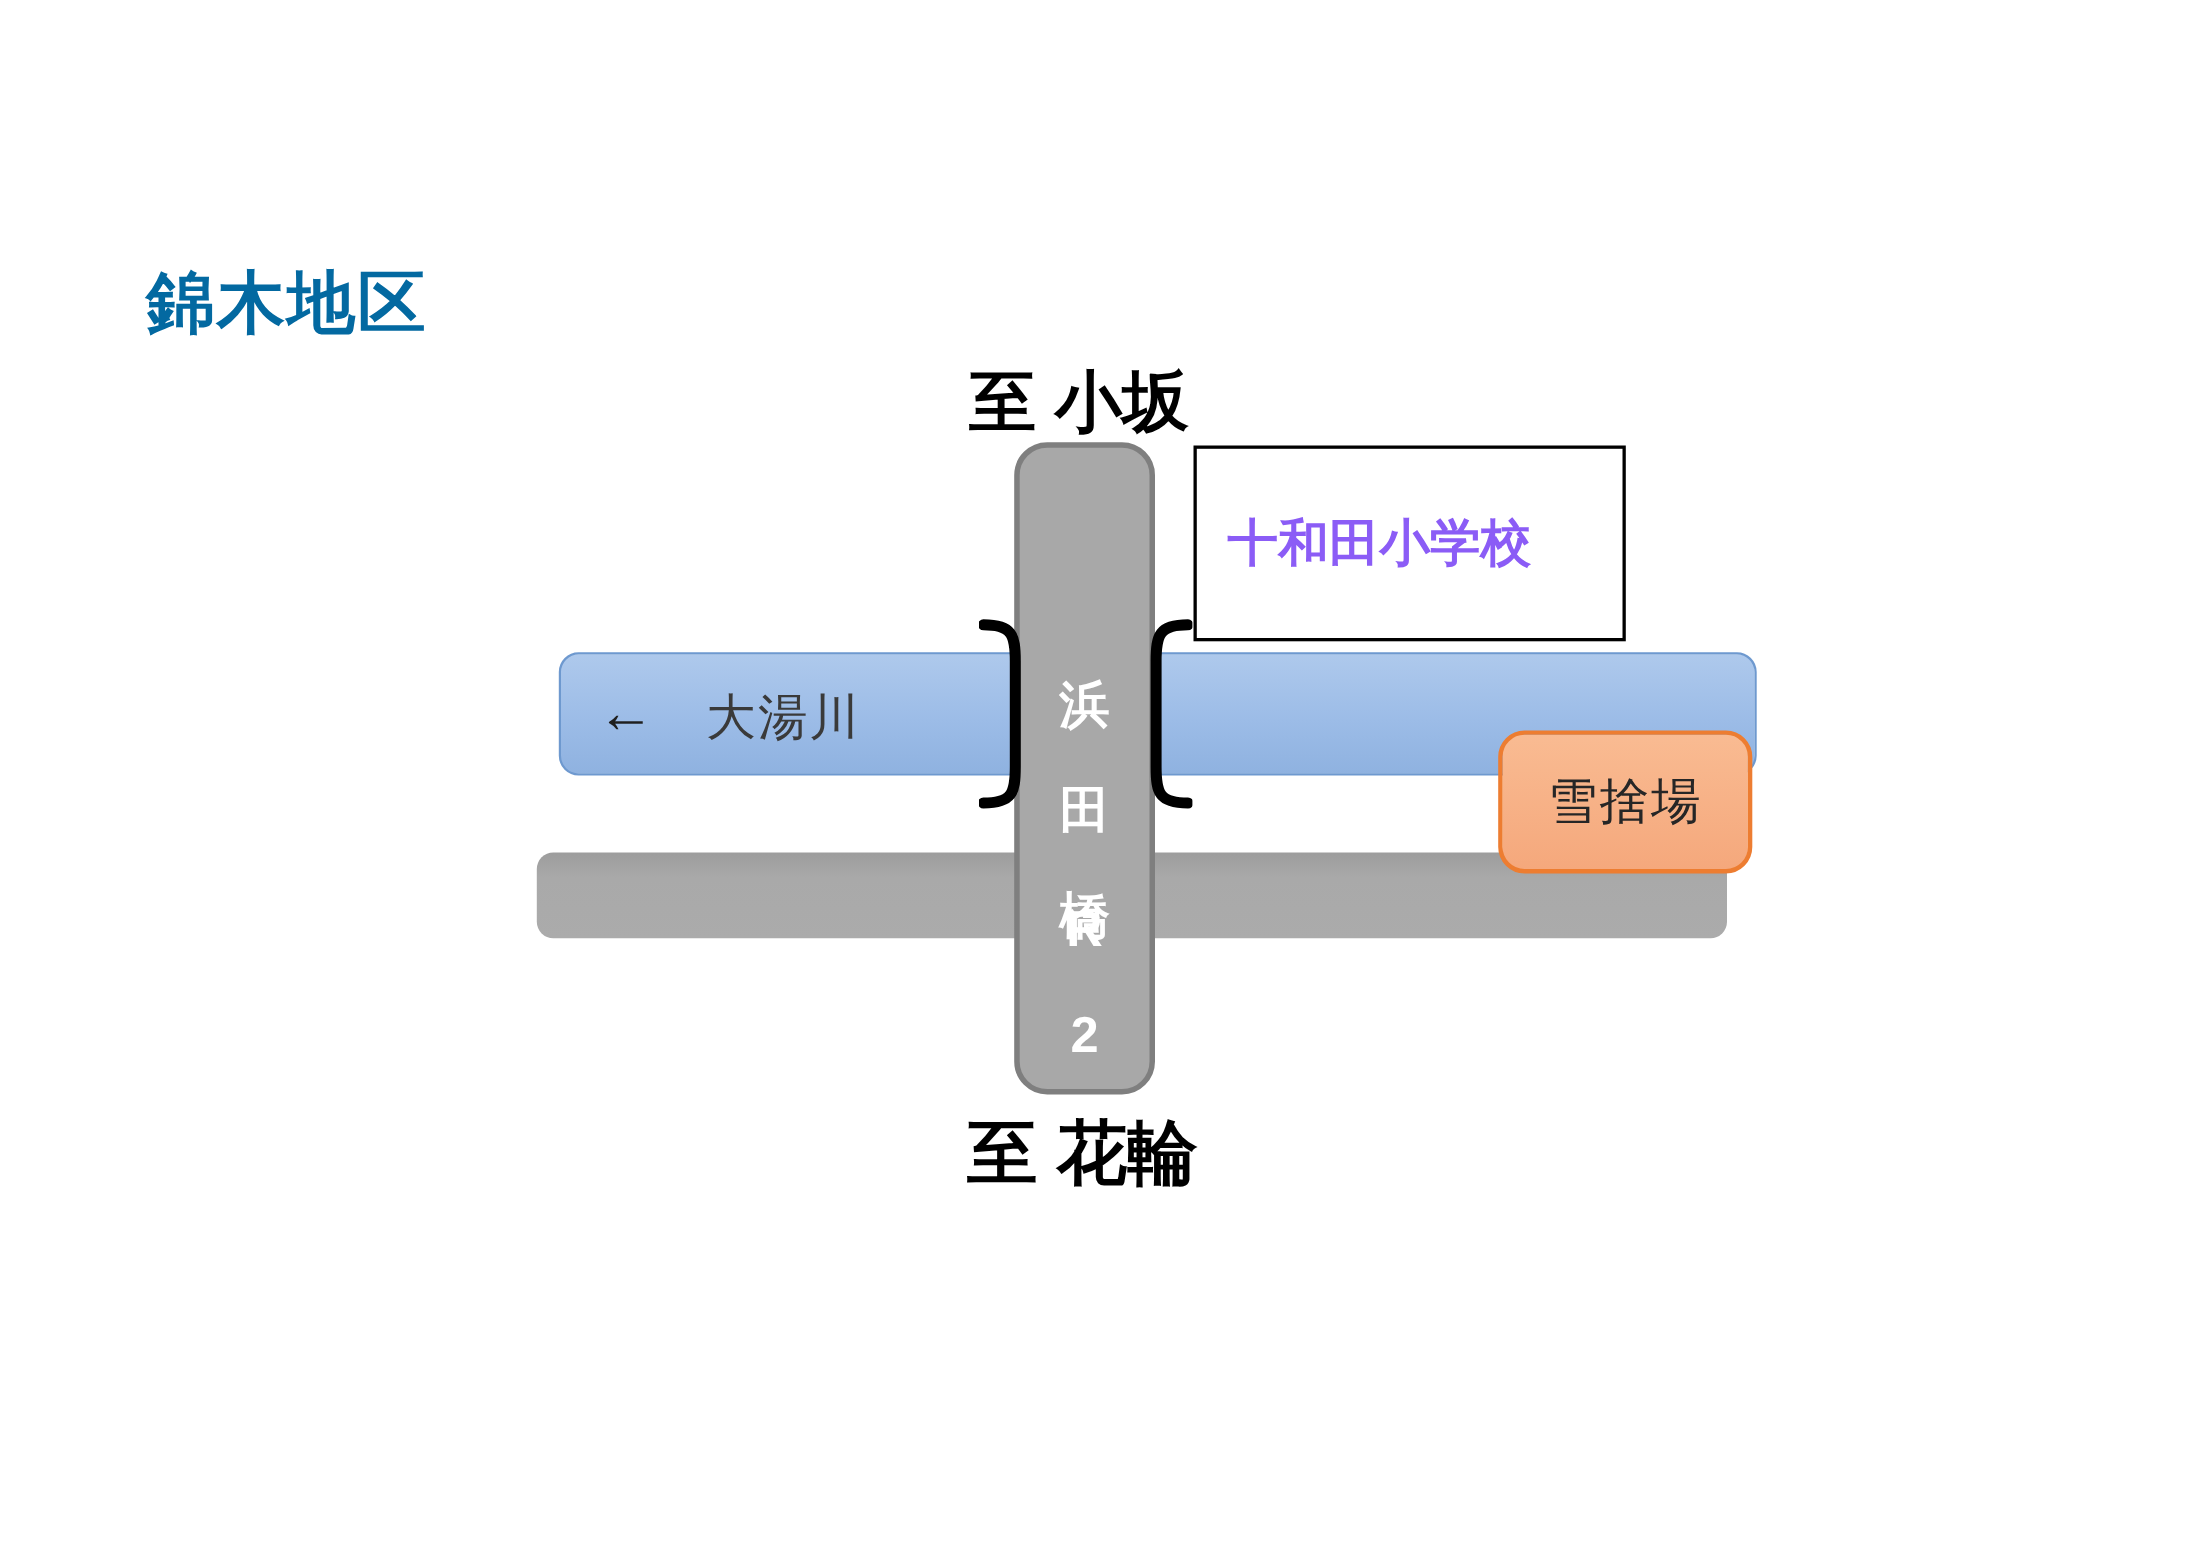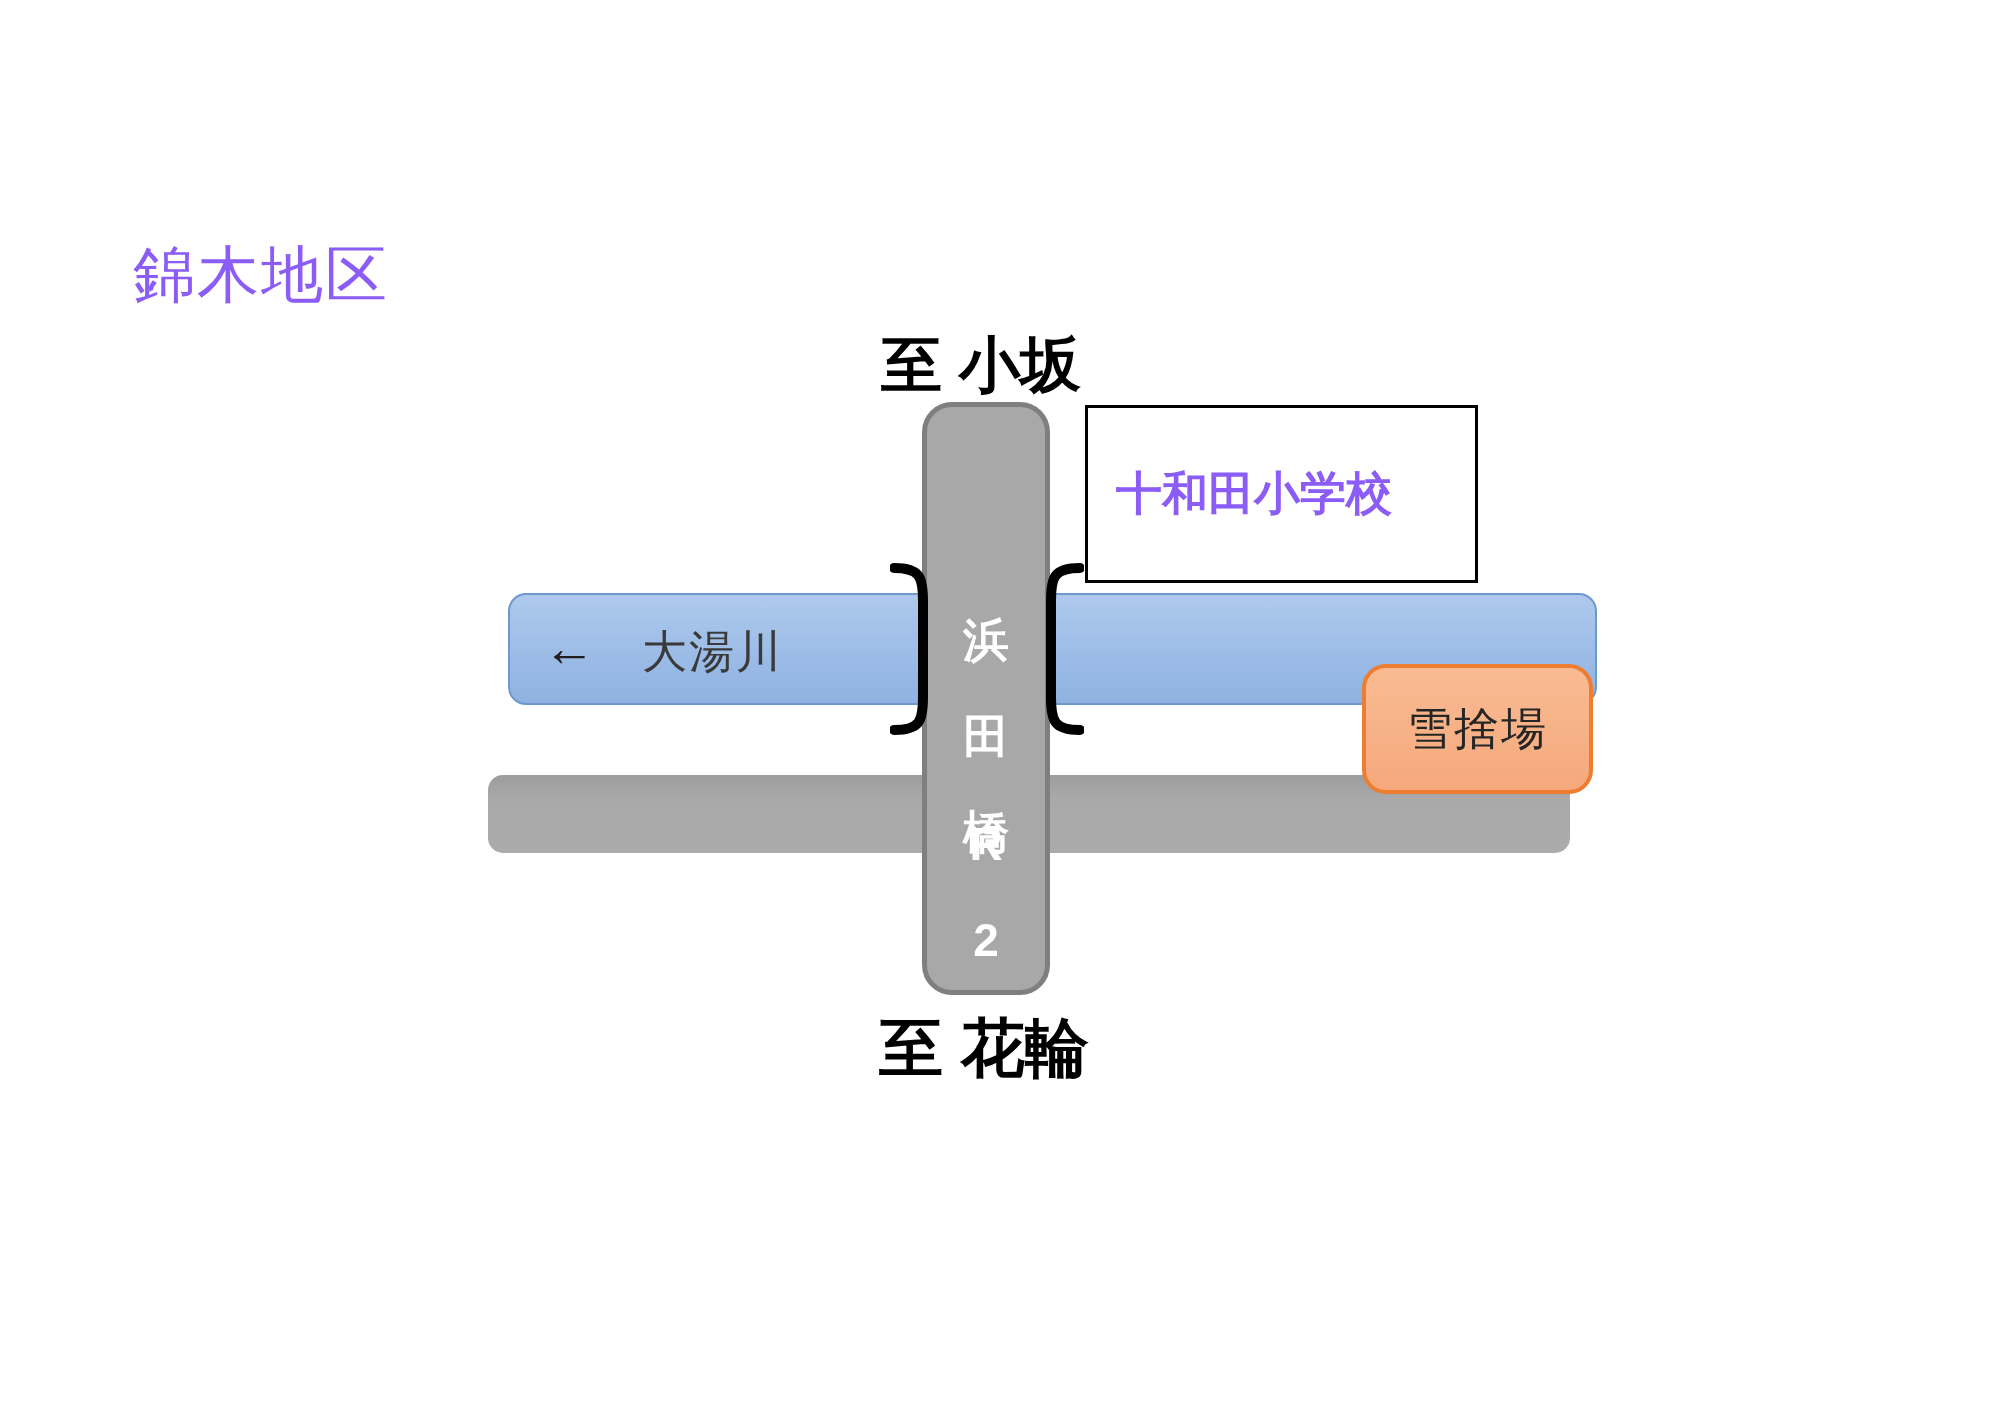--- a/index.html
+++ b/index.html
@@ -6,21 +6,21 @@
   html, body { background: #ffffff; }
   body {
     font-family: "Liberation Sans", "DejaVu Sans", sans-serif;
     width: 2000px; height: 1413px;
     position: relative; overflow: hidden;
   }
   .canvas { position: absolute; left: 0; top: 0; width: 2000px; height: 1413px; background: #ffffff; }
 
   .page-title {
     position: absolute; left: 133px; top: 233px;
-    font-size: 62px; font-weight: 400; color: #8b5cf6;
+    font-size: 62px; font-weight: 700; color: #0369a1;
     letter-spacing: 2px; white-space: nowrap; z-index: 6;
   }
 
   .dest-label {
     position: absolute; font-size: 61px; font-weight: 700; color: #000000;
     white-space: nowrap; z-index: 6; line-height: 1;
   }
   .dest-north { left: 881px; top: 335px; }
   .dest-south { left: 879px; top: 1016px; font-size: 64px; }
 

